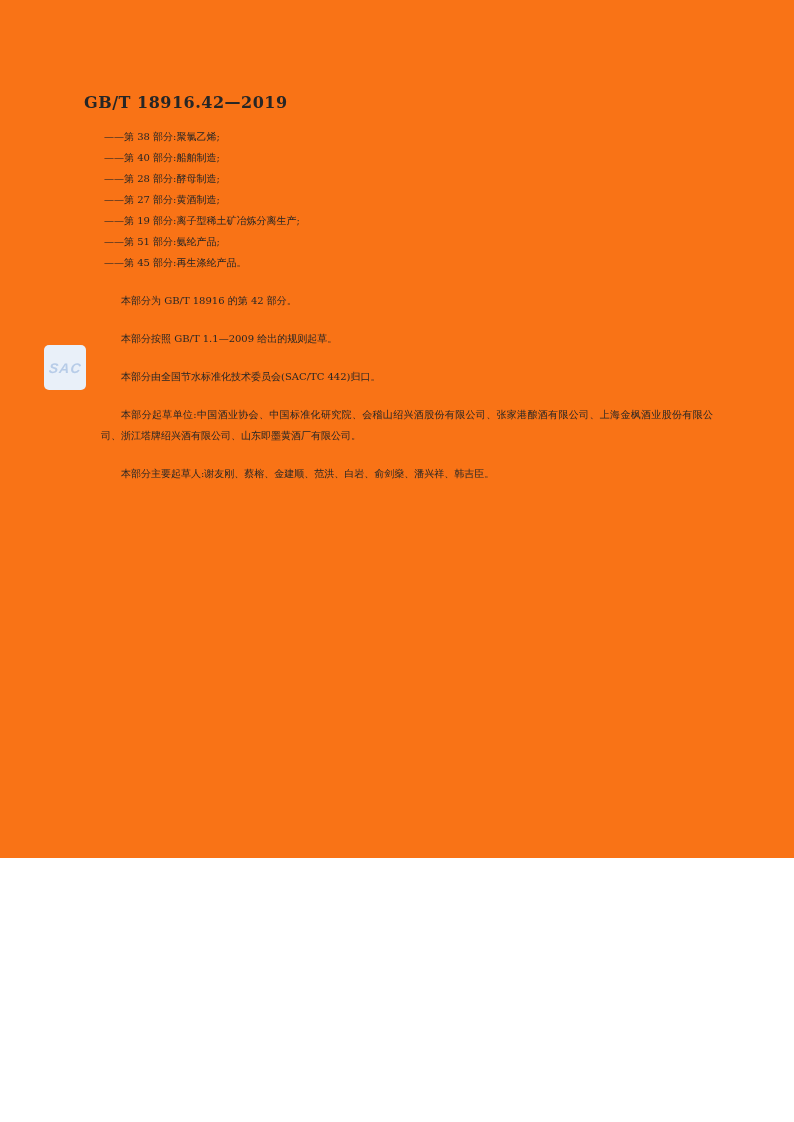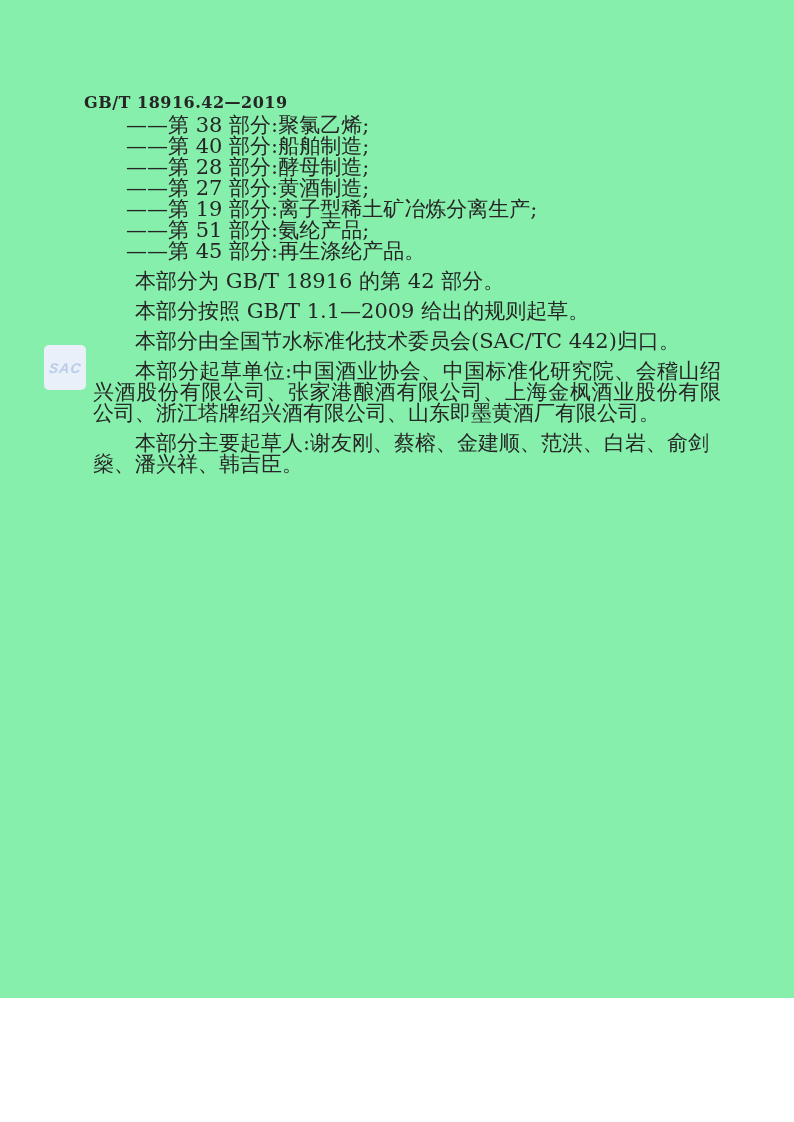--- a/index.html
+++ b/index.html
@@ -3,50 +3,50 @@
 <meta charset="utf-8">
 <style>
   html, body {
     margin: 0;
     padding: 0;
     background: #ffffff;
   }
   .page {
     position: relative;
     width: 794px;
-    height: 998px;
-    background: #86efac;
+    height: 858px;
+    background: #f97316;
     overflow: hidden;
     font-family: "DejaVu Serif", "Liberation Serif", serif;
     color: #262626;
   }
   .doc-header {
     position: absolute;
     left: 84px;
     top: 93px;
     font-size: 16px;
     font-weight: 700;
     letter-spacing: 0.5px;
     white-space: nowrap;
   }
   .content {
     position: absolute;
     left: 84px;
-    top: 115px;
+    top: 126px;
     width: 646px;
-    font-size: 21px;
+    font-size: 10px;
     line-height: 21px;
   }
   .line {
     text-indent: 2em;
     white-space: nowrap;
   }
   .para {
     text-indent: 2em;
-    margin: 9px;
+    margin: 17px;
   }
   .para.wrap {
     text-align: justify;
   }
   .watermark {
     position: absolute;
     left: 44px;
     top: 345px;
     width: 42px;
     height: 45px;

